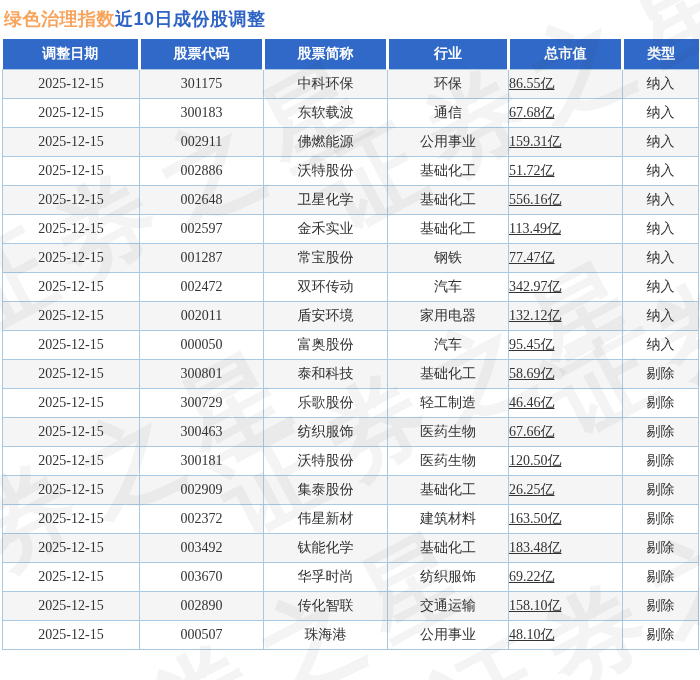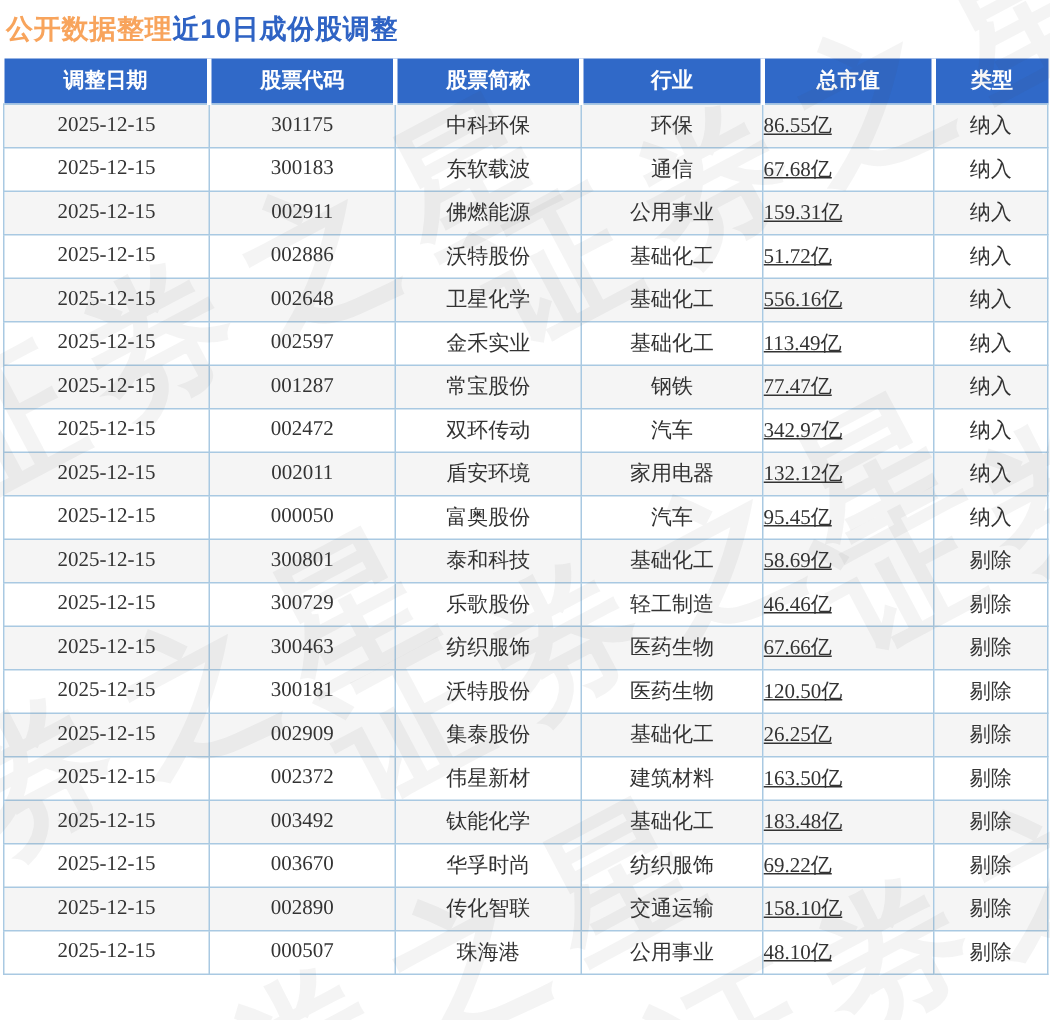--- a/index.html
+++ b/index.html
@@ -88,21 +88,21 @@
     transform:rotate(-28deg);
     white-space:nowrap;
   }
 </style>
 </head>
 <body>
 
 <div class="page">
 
   <div class="page-title">
-    <span class="title-index">公开数据整理</span><span class="title-suffix">近10日成份股调整</span>
+    <span class="title-index">绿色治理指数</span><span class="title-suffix">近10日成份股调整</span>
   </div>
 
   <div class="table-wrap">
     <table>
       <colgroup>
         <col class="c-date">
           <col class="c-code">
           <col class="c-name">
         <col class="c-industry">
           <col class="c-mcap">

